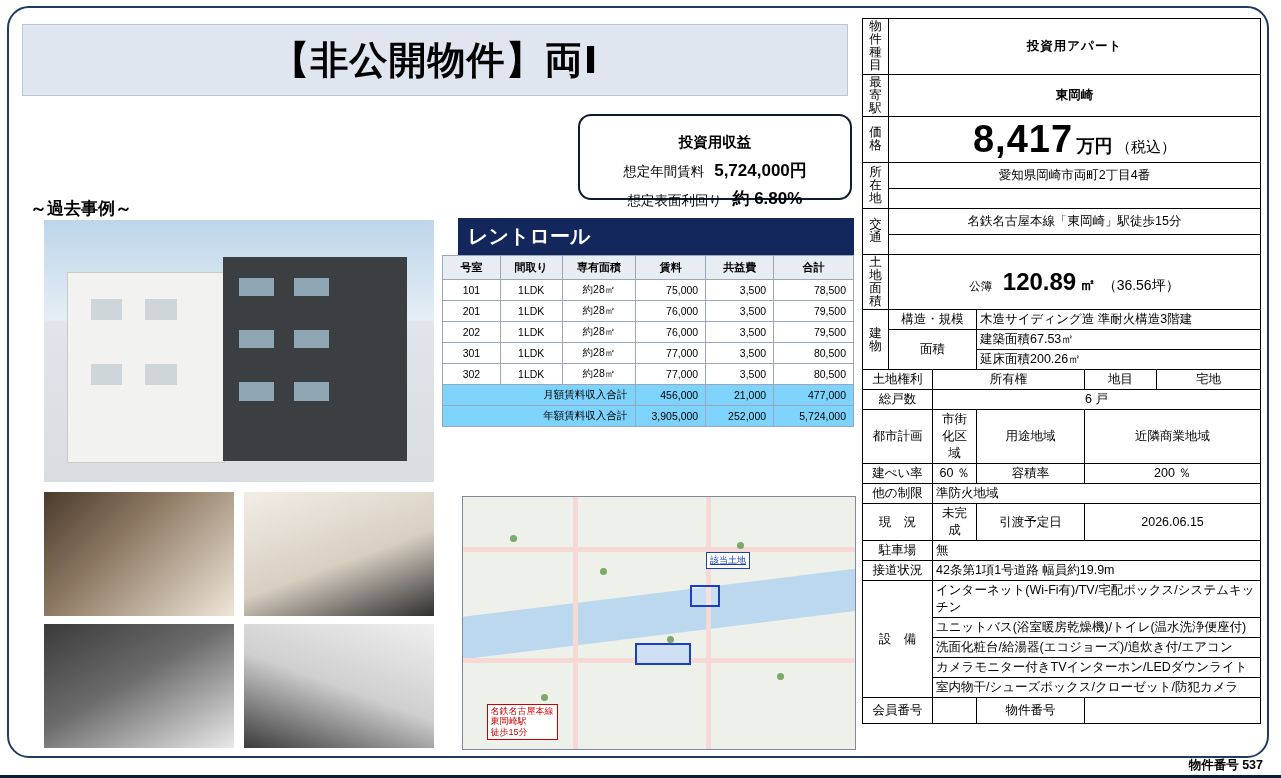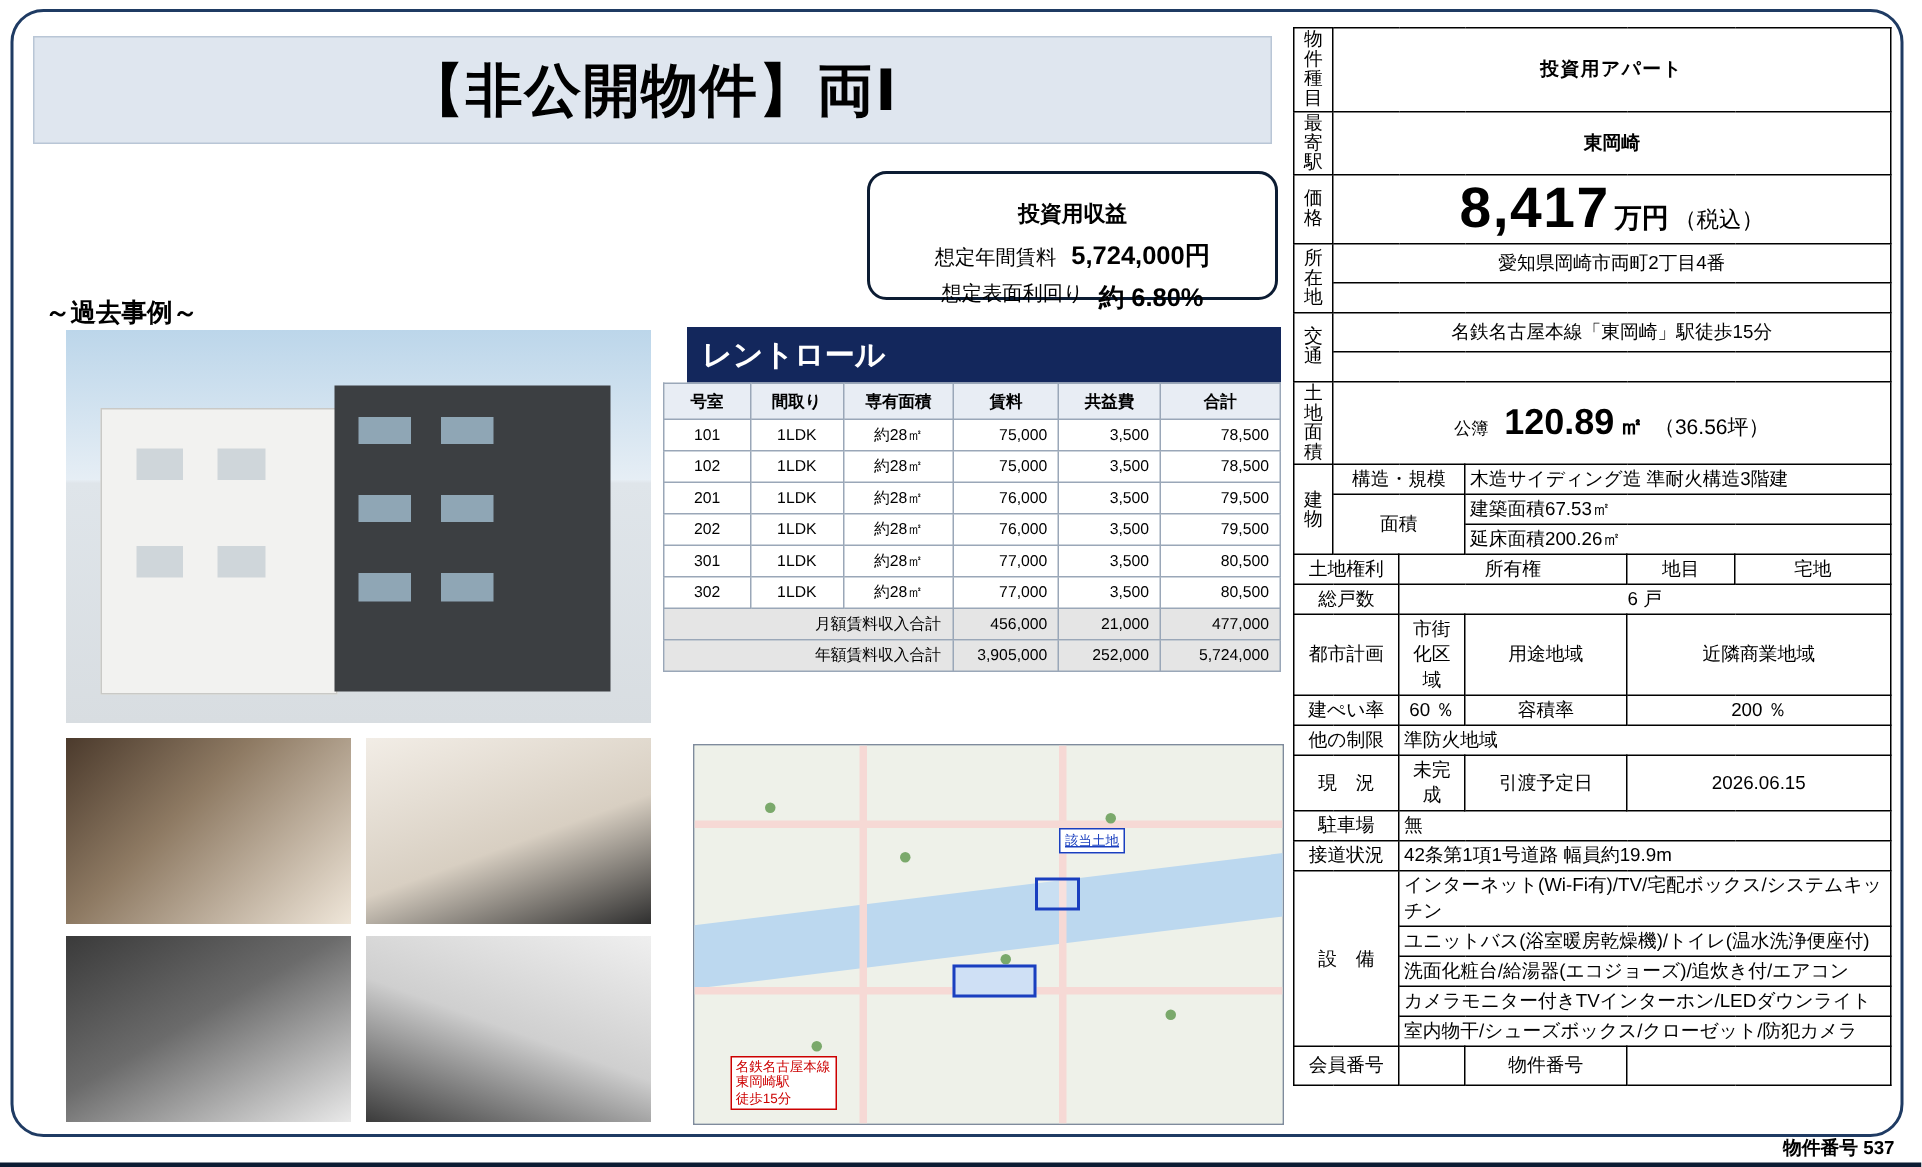--- a/index.html
+++ b/index.html
@@ -11,38 +11,38 @@
   .title-bar{position:absolute;left:0;top:2px;width:824px;height:70px;background:#dfe6ef;border:1px solid #b9c6d6;display:flex;align-items:center;justify-content:center;}
   .title-bar span{font-size:38px;font-weight:bold;letter-spacing:1px;}
   .bullets{position:absolute;left:22px;top:88px;font-size:15.5px;line-height:1.55;}
   .bullets div{white-space:nowrap;}
   .past{position:absolute;left:8px;top:175px;font-size:17px;font-weight:bold;}
   
   .yield{position:absolute;left:556px;top:92px;width:270px;height:82px;background:#fff;border:2px solid #0c1c33;border-radius:13px;}
   .yield .yh{text-align:center;font-size:14.5px;font-weight:bold;margin-top:17px;}
   .yield .yr{display:flex;justify-content:center;align-items:baseline;gap:10px;font-size:13.5px;margin-top:7px;}
   .yield .yr b{font-size:17px;font-weight:bold;}
-  .yield .yr2{display:flex;justify-content:center;align-items:flex-start;gap:10px;font-size:13.5px;margin-top:5px;}
+  .yield .yr2{display:flex;justify-content:center;align-items:flex-end;gap:10px;font-size:13.5px;margin-top:5px;}
   .yield .yr2 b{font-size:17px;font-weight:bold;}
   
   .photo{position:absolute;overflow:hidden;background:#ccc;}
   .ph-main{left:22px;top:198px;width:390px;height:262px;}
   .ph-a{left:22px;top:470px;width:190px;height:124px;}
   .ph-b{left:222px;top:470px;width:190px;height:124px;}
   .ph-c{left:22px;top:602px;width:190px;height:124px;}
   .ph-d{left:222px;top:602px;width:190px;height:124px;}
   
   .rr{position:absolute;left:420px;top:196px;width:412px;}
   .rr-title{background:#13275c;color:#fff;font-size:20px;font-weight:bold;padding:5px 10px;margin-left:16px;}
   table.rent{border-collapse:collapse;width:412px;font-size:10.5px;}
   table.rent th{background:#e8edf4;border:1px solid #9aa7b8;font-weight:bold;font-size:11px;padding:4px 2px;text-align:center;}
   table.rent td{border:1px solid #9aa7b8;padding:3px 4px;text-align:center;font-size:10.5px;}
   table.rent td.num{text-align:right;padding-right:7px;}
   table.rent td.lbl{text-align:right;padding-right:8px;font-size:10.5px;}
-  table.rent tr.sum td{background:#e5e5e5;}
+  table.rent tr.sum td{background:#7dd3fc;}
   .rr-map{position:absolute;left:440px;top:474px;width:392px;height:252px;border:1px solid #7f8b9c;overflow:hidden;background:#eef3ee;}
   
   .right{position:absolute;left:862px;top:18px;width:398px;}
   table.spec{border-collapse:collapse;width:398px;table-layout:fixed;}
   table.spec td{border:1px solid #000;padding:1px 3px;font-size:12.5px;vertical-align:middle;}
   .vlabel{width:24px;text-align:center;font-size:12px;line-height:1.05;font-weight:normal;}
   .big1{font-size:35px;font-weight:bold;text-align:center;letter-spacing:1px;}
   .big2{font-size:30px;font-weight:bold;text-align:center;}
   .price{text-align:center;white-space:nowrap;}
   .price .n{font-size:38px;font-weight:bold;letter-spacing:1px;}
@@ -155,28 +155,20 @@
         <tbody>
           <tr>
             <td>101</td>
             <td>1LDK</td>
             <td>約28㎡</td>
             <td class="num">75,000</td>
             <td class="num">3,500</td>
             <td class="num">78,500</td>
           </tr>
           <tr>
-            <td>102</td>
-            <td>1LDK</td>
-            <td>約28㎡</td>
-            <td class="num">75,000</td>
-            <td class="num">3,500</td>
-            <td class="num">78,500</td>
-          </tr>
-          <tr>
             <td>201</td>
             <td>1LDK</td>
             <td>約28㎡</td>
             <td class="num">76,000</td>
             <td class="num">3,500</td>
             <td class="num">79,500</td>
           </tr>
           <tr>
             <td>202</td>
             <td>1LDK</td>

